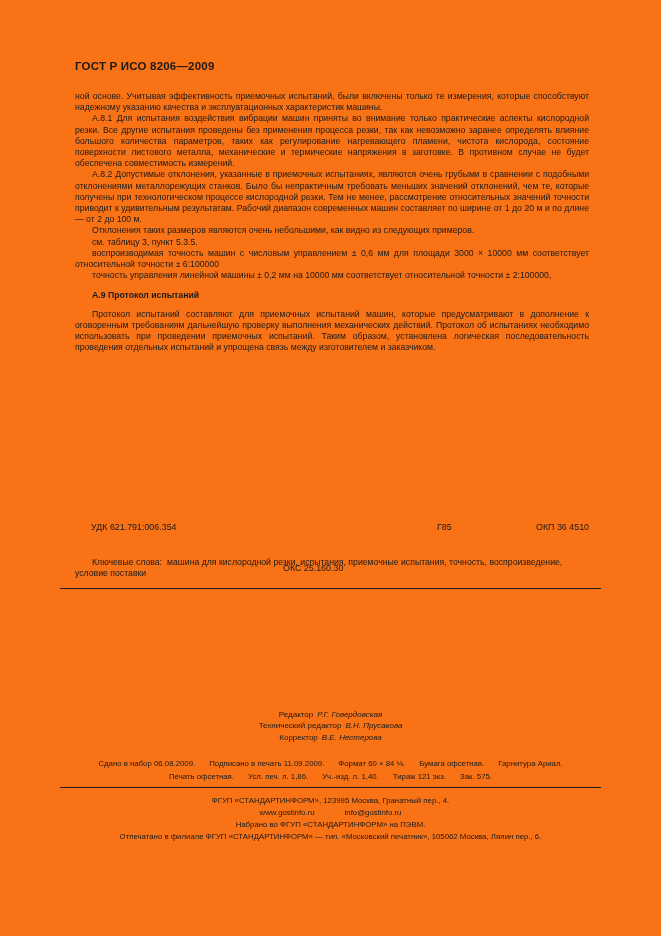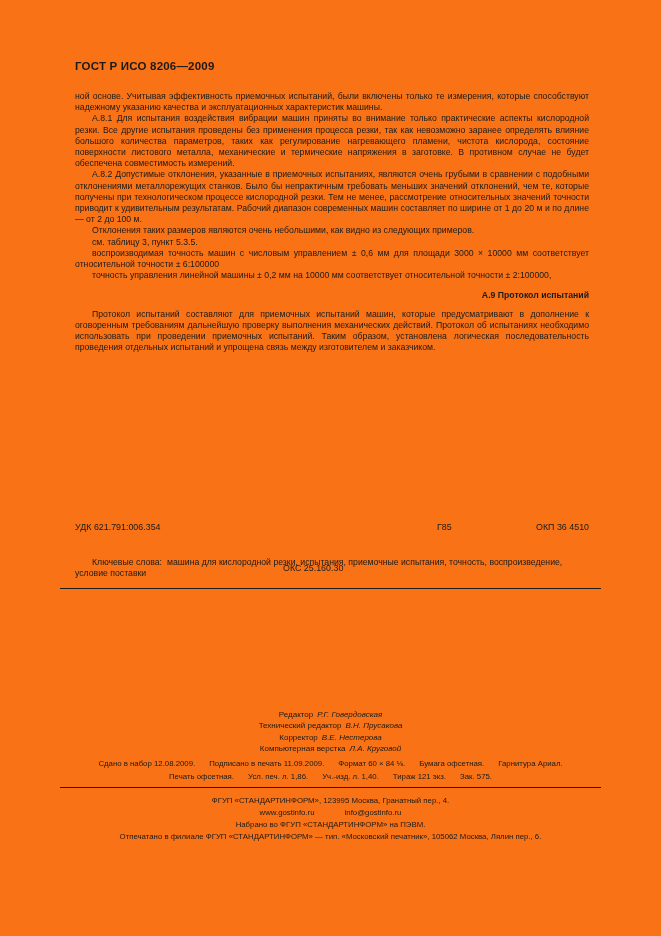--- a/index.html
+++ b/index.html
@@ -15,29 +15,29 @@
     position:absolute;top:60px;left:75px;
     font-size:11.5px;font-weight:bold;letter-spacing:.2px;
   }
   .content{
     position:absolute;top:91px;left:75px;width:514px;
     font-size:8.7px;line-height:11.2px;text-align:justify;
   }
   .content p{margin:0;}
   .indent{text-indent:17px;}
   .heading-a9{
-    font-weight:bold;text-indent:17px;text-align:right;
+    font-weight:bold;text-indent:17px;text-align:left;
     margin:9px 0 7px 0 !important;
   }
   .class-line{
     position:absolute;top:522px;left:75px;width:514px;height:12px;
     font-size:8.9px;
   }
   .class-line span{position:absolute;top:0;white-space:nowrap;}
-  .udk{left:0;}
+  .udk{left:16px;}
   .oks{left:208px;margin-top:41px;}
   .gcode{left:362px;}
   .okp{right:0;}
   .keywords{
     position:absolute;top:548px;left:75px;width:514px;
     font-size:8.7px;line-height:11.6px;text-indent:17px;text-align:left;
   }
   .keywords .kw-label{margin-right:5px;}
   .rule{
     position:absolute;left:60px;width:541px;height:0;
@@ -94,25 +94,24 @@
   <p class="keywords">
     <span class="kw-label">Ключевые слова:</span><span>машина для кислородной резки, испытания, приемочные испытания, точность, воспроизведение, условие поставки</span>
   </p>
 
   <div class="rule rule-1"></div>
 
   <div class="colophon">
     <div><span class="role">Редактор</span><span class="name">Р.Г. Говердовская</span></div>
     <div><span class="role">Технический редактор</span><span class="name">В.Н. Прусакова</span></div>
     <div><span class="role">Корректор</span><span class="name">В.Е. Нестерова</span></div>
-    <div><span class="role">Компьютерная верстка</span><span class="name">Л.А. Круговой</span></div>
   </div>
 
   <div class="imprint imprint-1">
-    <span>Сдано в набор 12.08.2009.</span><span>Подписано в печать 11.09.2009.</span><span>Формат 60 × 84 ⅛.</span><span>Бумага офсетная.</span><span>Гарнитура Ариал.</span>
+    <span>Сдано в набор 06.08.2009.</span><span>Подписано в печать 11.09.2009.</span><span>Формат 60 × 84 ⅛.</span><span>Бумага офсетная.</span><span>Гарнитура Ариал.</span>
   </div>
   <div class="imprint imprint-2">
     <span>Печать офсетная.</span><span>Усл. печ. л. 1,86.</span><span>Уч.-изд. л. 1,40.</span><span>Тираж 121 экз.</span><span>Зак. 575.</span>
   </div>
 
   <div class="rule rule-2"></div>
 
   <div class="publisher">
     <div>ФГУП «СТАНДАРТИНФОРМ», 123995 Москва, Гранатный пер., 4.</div>
     <div>

